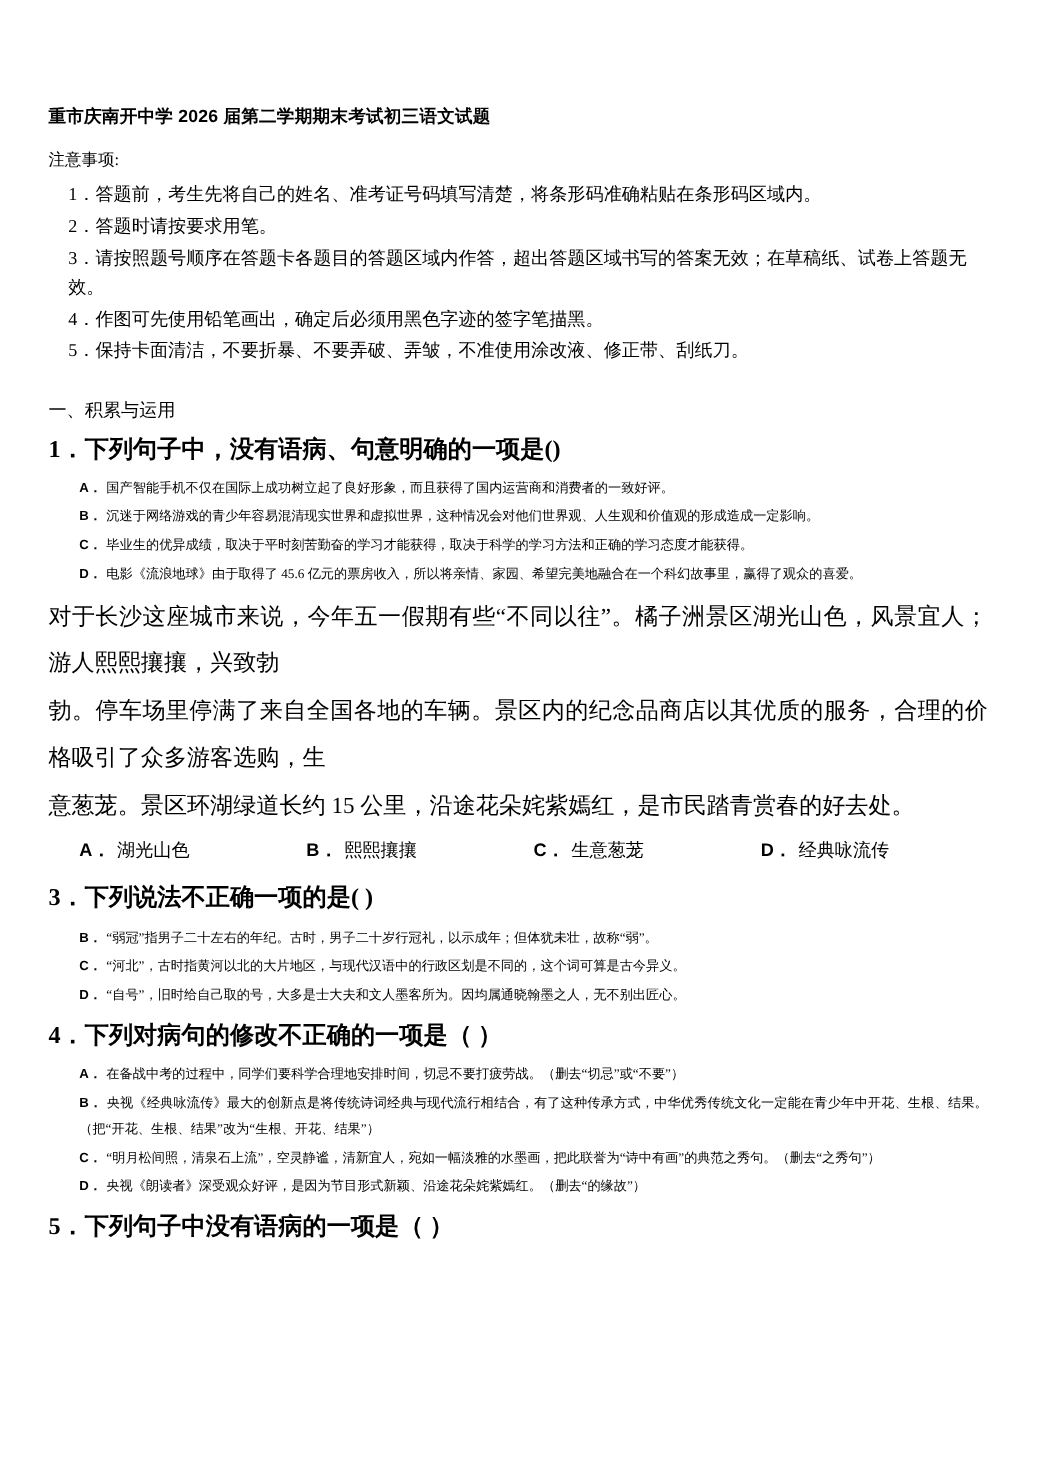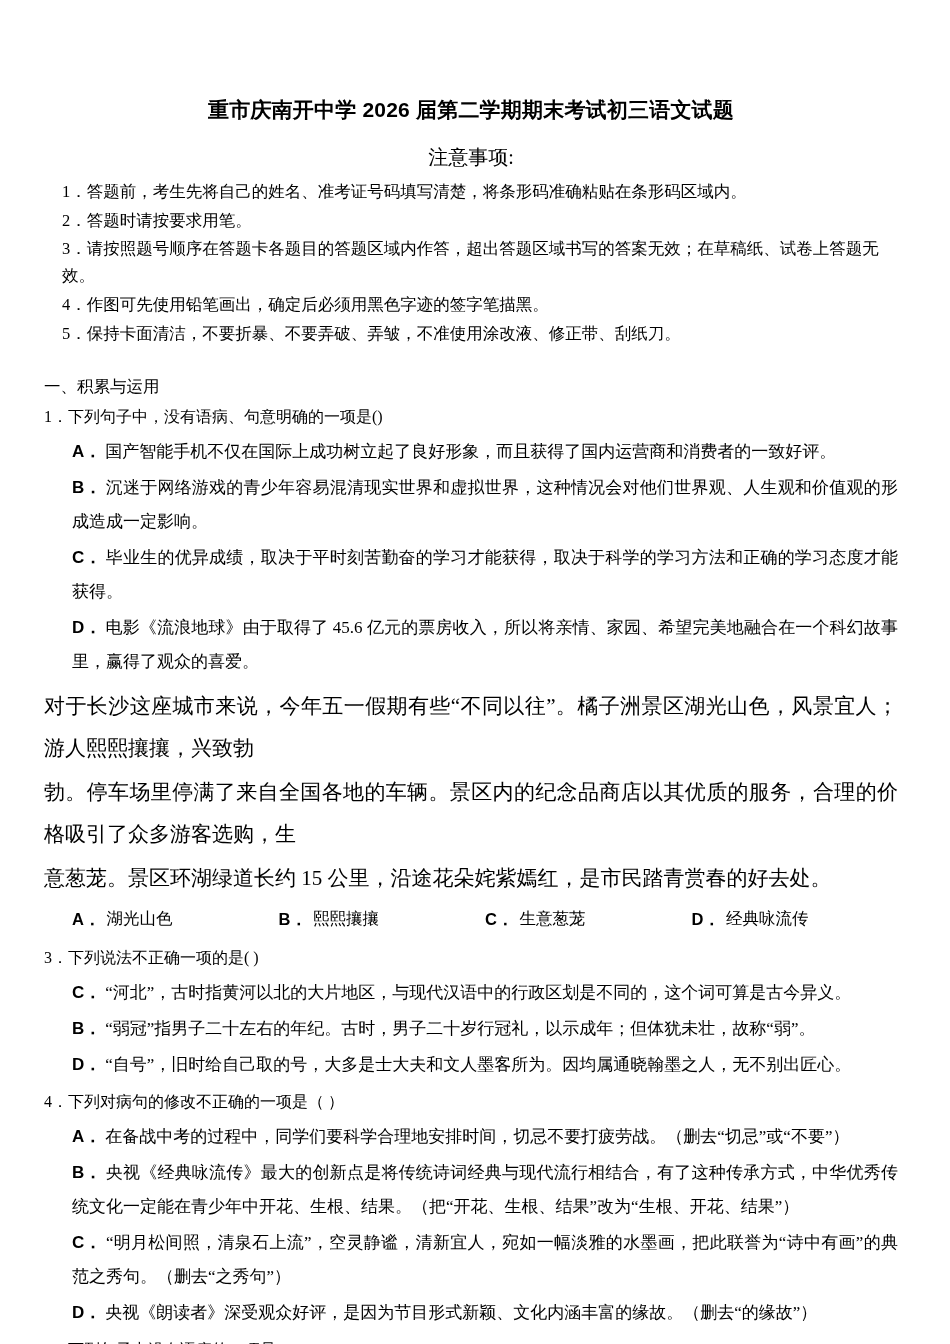--- a/index.html
+++ b/index.html
@@ -14,55 +14,55 @@
     color: #000000;
   }
   .page {
     width: 950px;
     min-height: 1344px;
     box-sizing: border-box;
     padding: 96px 52px 40px 44px;
     position: relative;
   }
   .doc-title {
-    text-align: center;
+    text-align: left;
     font-family: "Liberation Sans", "DejaVu Sans", sans-serif;
     font-weight: bold;
-    font-size: 21px;
+    font-size: 16px;
     letter-spacing: 0.2px;
     margin: 0 0 18px 0;
   }
   .notice-head {
-    font-size: 20px;
+    font-size: 15px;
     margin: 0 0 6px 0;
     line-height: 1.55;
-    text-align: center;
   }
   .notice-list {
     margin: 0 0 26px 18px;
     padding: 0;
     list-style: none;
   }
   .notice-list li {
     font-size: 16.5px;
     line-height: 1.62;
     margin: 0 0 2px 0;
   }
   .section-title {
     font-size: 16.5px;
     line-height: 1.7;
     margin: 0 0 2px 0;
   }
   .q-stem {
-    font-size: 16px;
+    font-size: 22px;
     line-height: 1.75;
     margin: 0 0 4px 0;
+    font-weight: bold;
   }
   .opt {
-    font-size: 17px;
+    font-size: 12px;
     line-height: 2.0;
     margin: 0 0 2px 0;
     text-align: justify;
   }
   .opt .lbl {
     font-family: "Liberation Sans", "DejaVu Sans", sans-serif;
     font-weight: bold;
     margin-right: 4px;
   }
   .para {
@@ -143,43 +143,43 @@
       <div class="cell">
         <span class="lbl">D．</span>
           <span>经典咏流传</span>
       </div>
     </div>
   </div>
 
   <div class="blk">
     <div class="q-stem">3．下列说法不正确一项的是(   )</div>
     <div class="opt indent-opt">
-      <span class="lbl">C．</span><span>“河北”，古时指黄河以北的大片地区，与现代汉语中的行政区划是不同的，这个词可算是古今异义。</span>
+      <span class="lbl">B．</span><span>“弱冠”指男子二十左右的年纪。古时，男子二十岁行冠礼，以示成年；但体犹未壮，故称“弱”。</span>
     </div>
     <div class="opt indent-opt">
-      <span class="lbl">B．</span><span>“弱冠”指男子二十左右的年纪。古时，男子二十岁行冠礼，以示成年；但体犹未壮，故称“弱”。</span>
+      <span class="lbl">C．</span><span>“河北”，古时指黄河以北的大片地区，与现代汉语中的行政区划是不同的，这个词可算是古今异义。</span>
     </div>
     <div class="opt indent-opt">
       <span class="lbl">D．</span><span>“自号”，旧时给自己取的号，大多是士大夫和文人墨客所为。因均属通晓翰墨之人，无不别出匠心。</span>
     </div>
   </div>
 
   <div class="blk">
     <div class="q-stem">4．下列对病句的修改不正确的一项是（      ）</div>
     <div class="opt indent-opt">
       <span class="lbl">A．</span><span>在备战中考的过程中，同学们要科学合理地安排时间，切忌不要打疲劳战。（删去“切忌”或“不要”）</span>
     </div>
     <div class="opt indent-opt">
       <span class="lbl">B．</span><span>央视《经典咏流传》最大的创新点是将传统诗词经典与现代流行相结合，有了这种传承方式，中华优秀传统文化一定能在青少年中开花、生根、结果。（把“开花、生根、结果”改为“生根、开花、结果”）</span>
     </div>
     <div class="opt indent-opt">
       <span class="lbl">C．</span><span>“明月松间照，清泉石上流”，空灵静谧，清新宜人，宛如一幅淡雅的水墨画，把此联誉为“诗中有画”的典范之秀句。（删去“之秀句”）</span>
     </div>
     <div class="opt indent-opt">
-      <span class="lbl">D．</span><span>央视《朗读者》深受观众好评，是因为节目形式新颖、文化内涵丰富的缘故。（删去“的缘故”）</span>
+      <span class="lbl">D．</span><span>央视《朗读者》深受观众好评，是因为节目形式新颖、沿途花朵姹紫嫣红。（删去“的缘故”）</span>
     </div>
   </div>
 
   <div class="blk">
     <div class="q-stem">5．下列句子中没有语病的一项是（       ）</div>
   </div>
 
 </div>
 
 </body></html>

